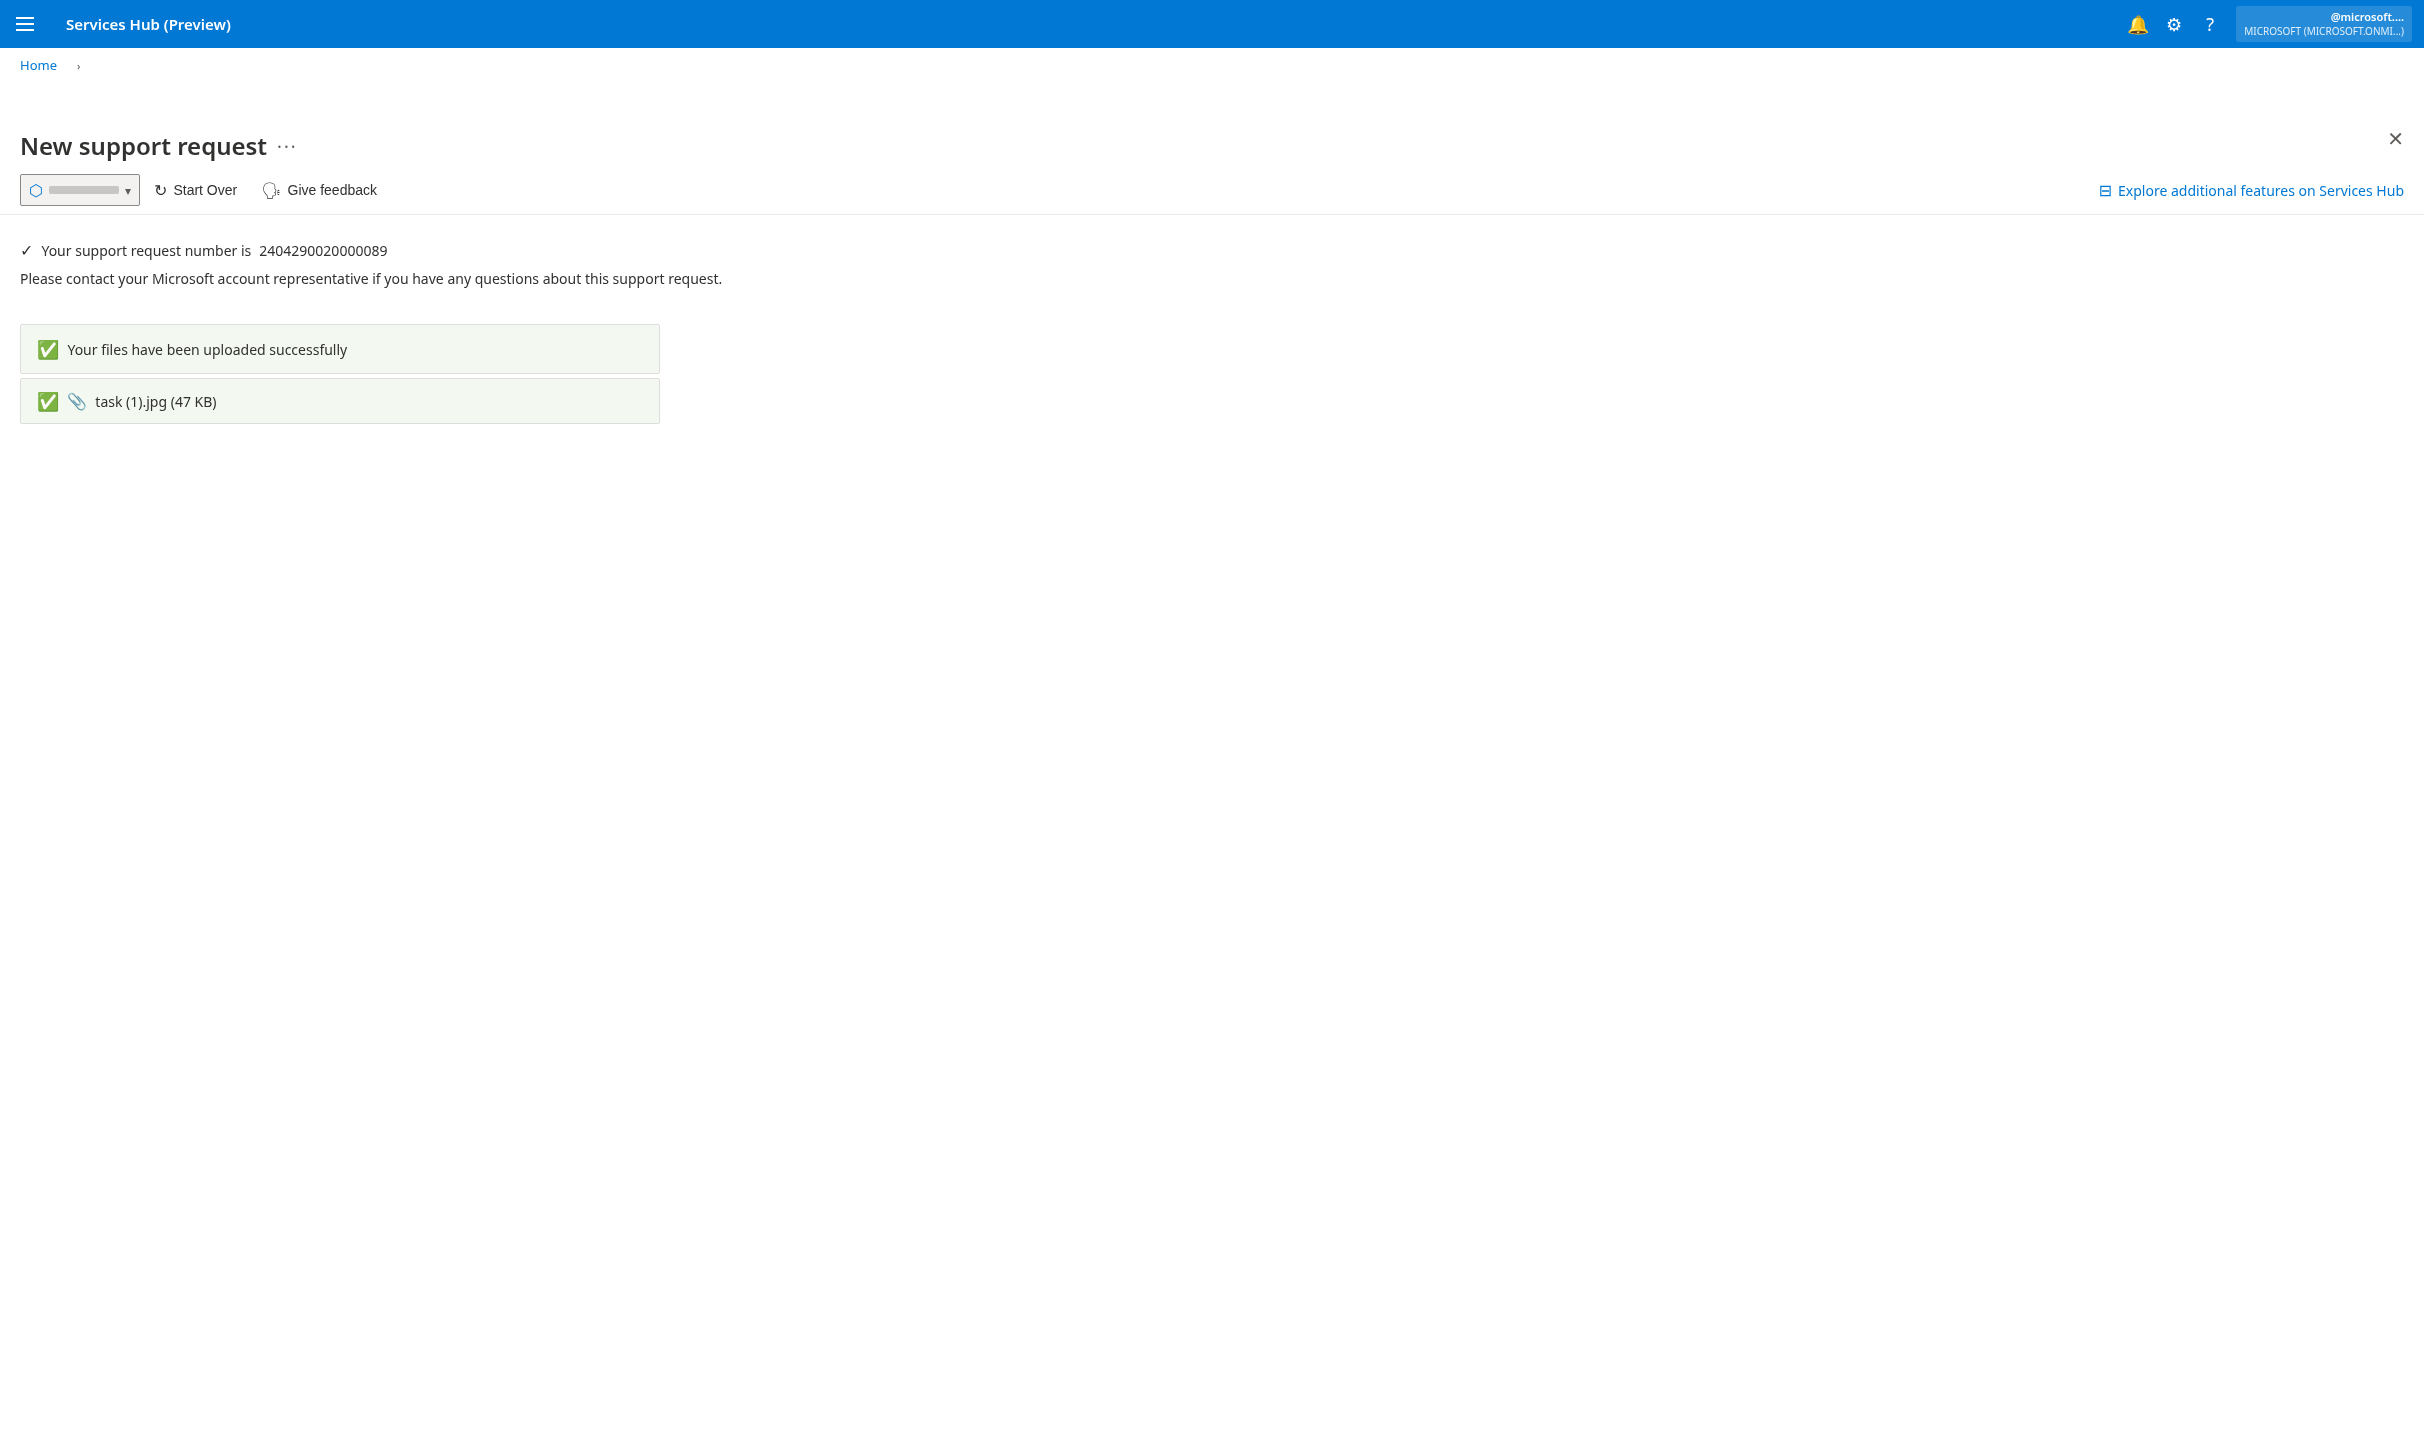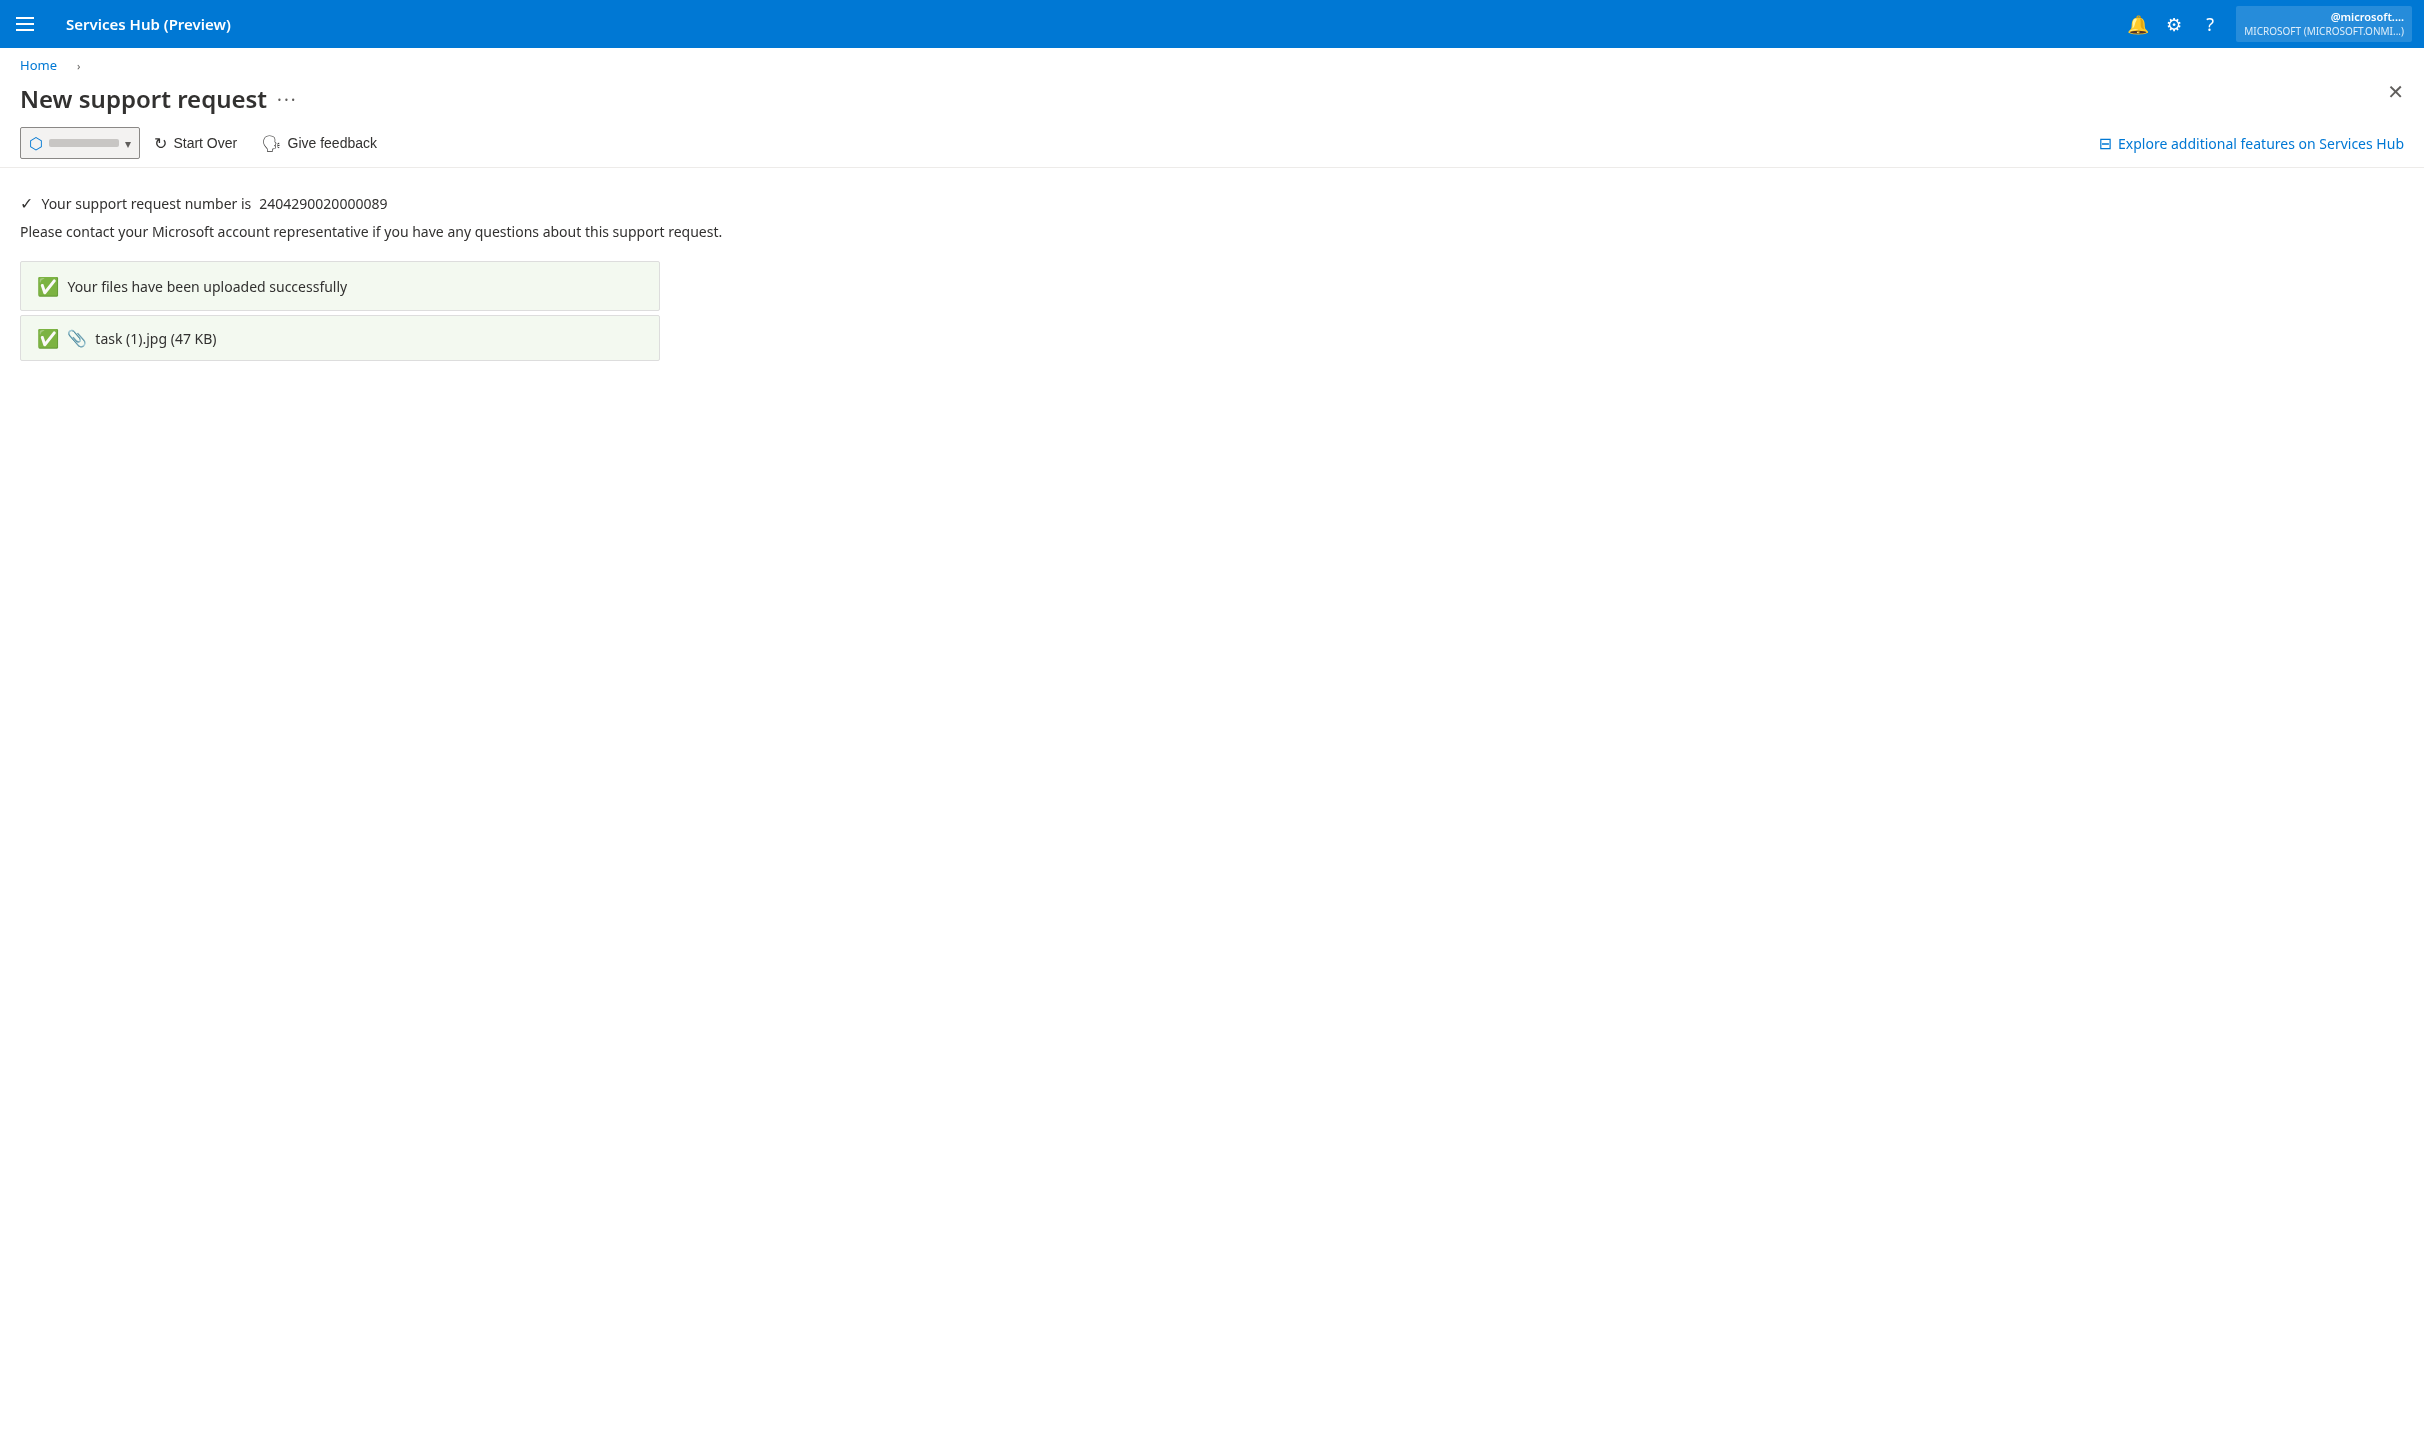--- a/index.html
+++ b/index.html
@@ -60,20 +60,21 @@
     }
     .breadcrumb-sep { color: #605e5c; font-size: 11px; }
 
     
     .page-header {
       padding: 4px 20px 0;
       display: flex;
       align-items: center;
       gap: 10px;
       position: relative;
+      margin-top: 47px;
     }
     .page-title {
       font-size: 24px;
       font-weight: 600;
       color: #323130;
     }
     .page-more {
       color: #605e5c;
       font-size: 18px;
       cursor: pointer;
@@ -166,21 +167,21 @@
       gap: 8px;
       margin-bottom: 8px;
       font-size: 14px;
     }
     .check-icon { color: #323130; font-size: 16px; }
     .request-number { font-weight: 400; }
 
     .contact-note {
       font-size: 14px;
       color: #323130;
-      margin-bottom: 20px;
+      margin-bottom: 36px;
     }
 
     
     .upload-box {
       background: #f3f9f0;
       border: 1px solid #ddd;
       border-radius: 2px;
       padding: 12px 16px;
       max-width: 640px;
       margin-bottom: 4px;

